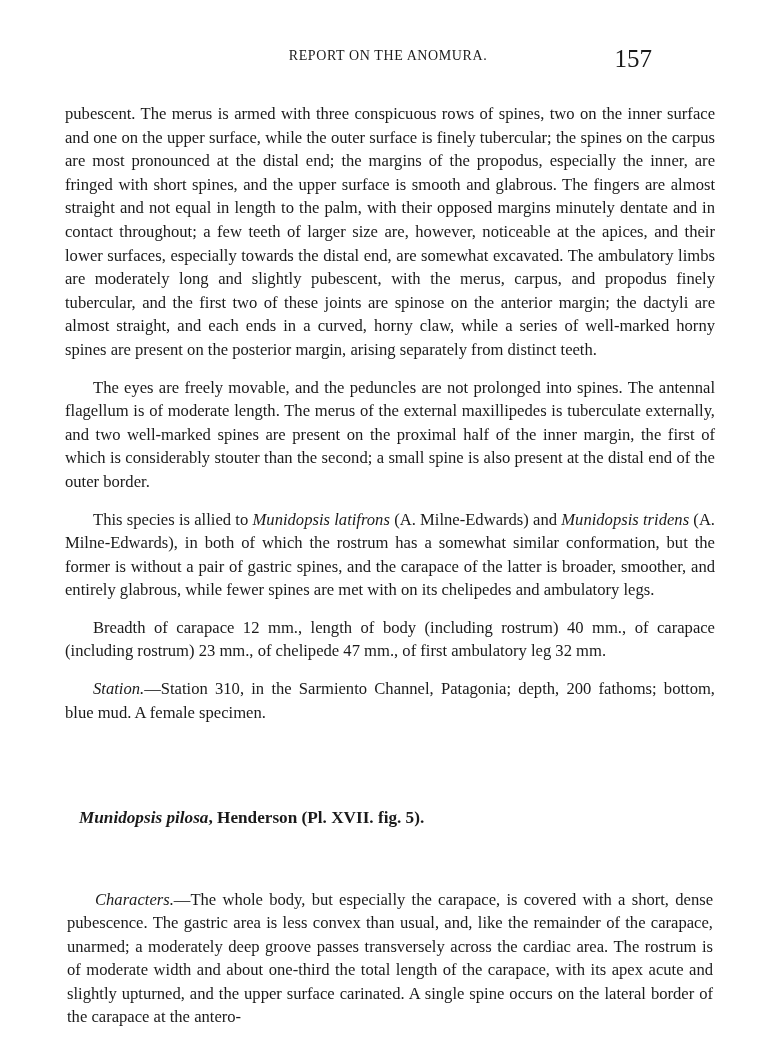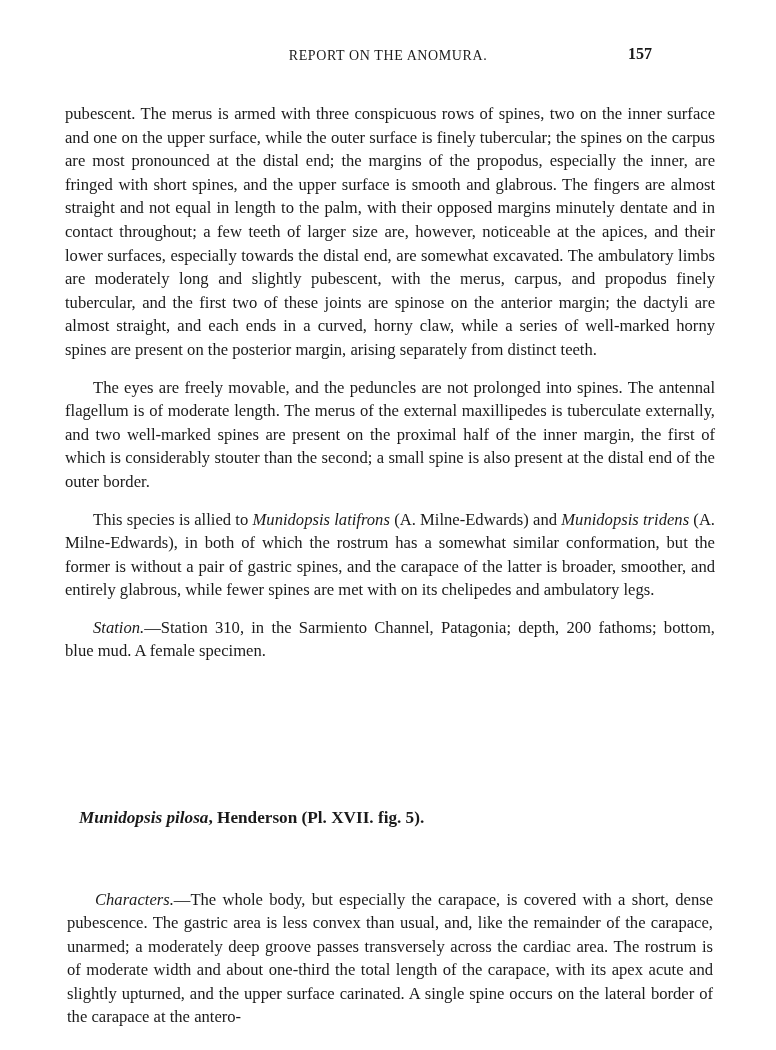--- a/index.html
+++ b/index.html
@@ -10,21 +10,21 @@
   }
   .page { position: absolute; left: 0; top: 0; width: 776px; height: 1050px; }
   .running-head {
     position: absolute; top: 48px; left: 0; width: 696px; height: 20px;
   }
   .running-title {
     position: absolute; left: 0; width: 776px; text-align: center;
     font-size: 14px; letter-spacing: 0.6px; top: 0;
   }
   .page-number {
-    position: absolute; right: 44px; top: -3px; font-size: 16px; font-weight: bold;
+    position: absolute; right: 44px; top: -3px; font-size: 25px; font-weight: normal;
   }
   .body-text {
     position: absolute; left: 51px; width: 678px; top: 88px;
     font-size: 16.6px; line-height: 23.6px; text-align: justify;
   }
   .body-text p { margin: 14px; }
   .indent { text-indent: 28px; }
   .habitat-para { margin-bottom: 0; }
   .species-heading {
     position: absolute; left: 79px; top: 808px; font-size: 17.2px; font-weight: bold;
@@ -46,20 +46,21 @@
 
   <div class="running-head">
     <div class="running-title">REPORT ON THE ANOMURA.</div>
     <div class="page-number">157</div>
   </div>
 
   <div class="body-text">
     <p>pubescent. The merus is armed with three conspicuous rows of spines, two on the inner surface and one on the upper surface, while the outer surface is finely tubercular; the spines on the carpus are most pronounced at the distal end; the margins of the propodus, especially the inner, are fringed with short spines, and the upper surface is smooth and glabrous. The fingers are almost straight and not equal in length to the palm, with their opposed margins minutely dentate and in contact throughout; a few teeth of larger size are, however, noticeable at the apices, and their lower surfaces, especially towards the distal end, are somewhat excavated. The ambulatory limbs are moderately long and slightly pubescent, with the merus, carpus, and propodus finely tubercular, and the first two of these joints are spinose on the anterior margin; the dactyli are almost straight, and each ends in a curved, horny claw, while a series of well-marked horny spines are present on the posterior margin, arising separately from distinct teeth.</p>
     <p class="indent">The eyes are freely movable, and the peduncles are not prolonged into spines. The antennal flagellum is of moderate length. The merus of the external maxillipedes is tuberculate externally, and two well-marked spines are present on the proximal half of the inner margin, the first of which is considerably stouter than the second; a small spine is also present at the distal end of the outer border.</p>
     <p class="indent"><span>This species is allied to </span><i>Munidopsis latifrons</i><span> (A. Milne-Edwards) and </span><i>Munidopsis tridens</i><span> (A. Milne-Edwards), in both of which the rostrum has a somewhat similar conformation, but the former is without a pair of gastric spines, and the carapace of the latter is broader, smoother, and entirely glabrous, while fewer spines are met with on its chelipedes and ambulatory legs.</span></p>
+    <p class="indent">Breadth of carapace 12 mm., length of body (including rostrum) 40 mm., of carapace (including rostrum) 23 mm., of chelipede 47 mm., of first ambulatory leg 32 mm.</p>
     <p class="indent habitat-para"><i>Station.</i><span>—Station 310, in the Sarmiento Channel, Patagonia; depth, 200 fathoms; bottom, blue mud. A female specimen.</span></p>
   </div>
 
   <div class="species-heading"><i>Munidopsis pilosa</i><span>, Henderson (Pl. XVII. fig. 5).</span></div>
 
 
   <div class="characters-text">
     <p class="indent"><i>Characters.</i><span>—The whole body, but especially the carapace, is covered with a short, dense pubescence. The gastric area is less convex than usual, and, like the remainder of the carapace, unarmed; a moderately deep groove passes transversely across the cardiac area. The rostrum is of moderate width and about one-third the total length of the carapace, with its apex acute and slightly upturned, and the upper surface carinated. A single spine occurs on the lateral border of the carapace at the antero-</span></p>
   </div>
 

